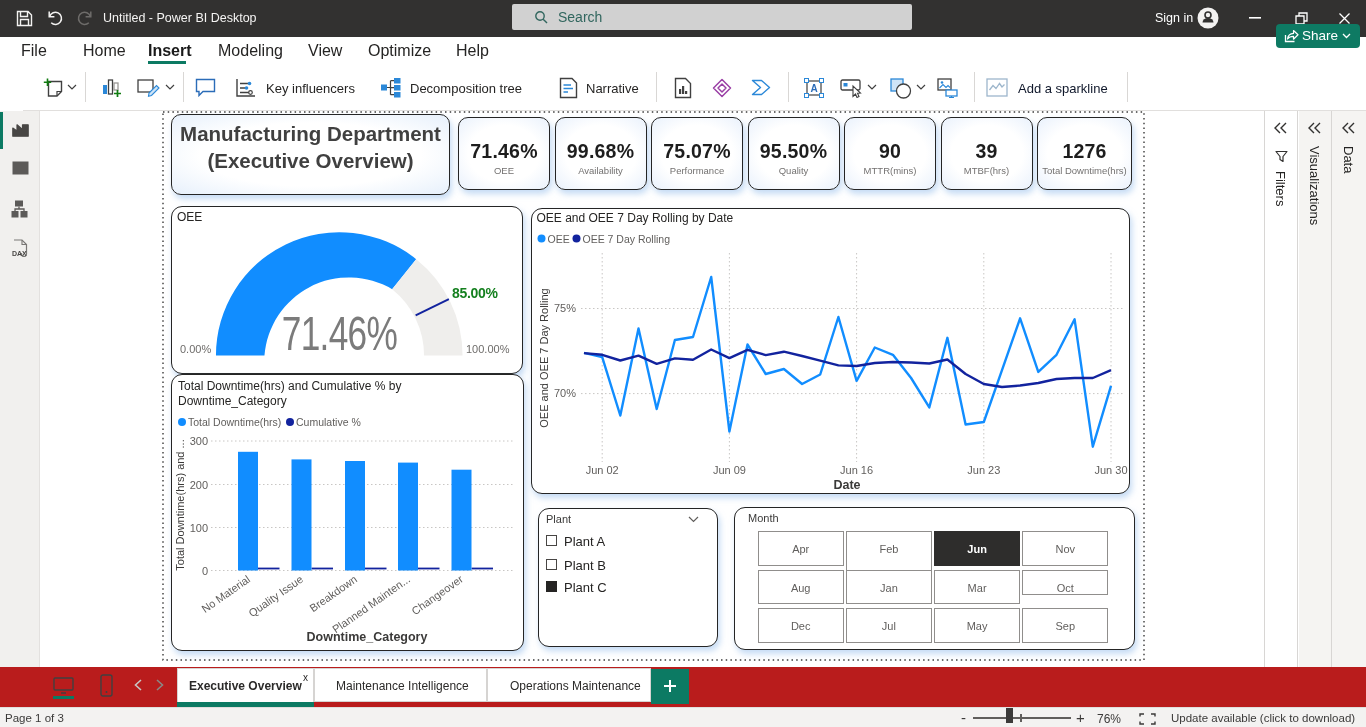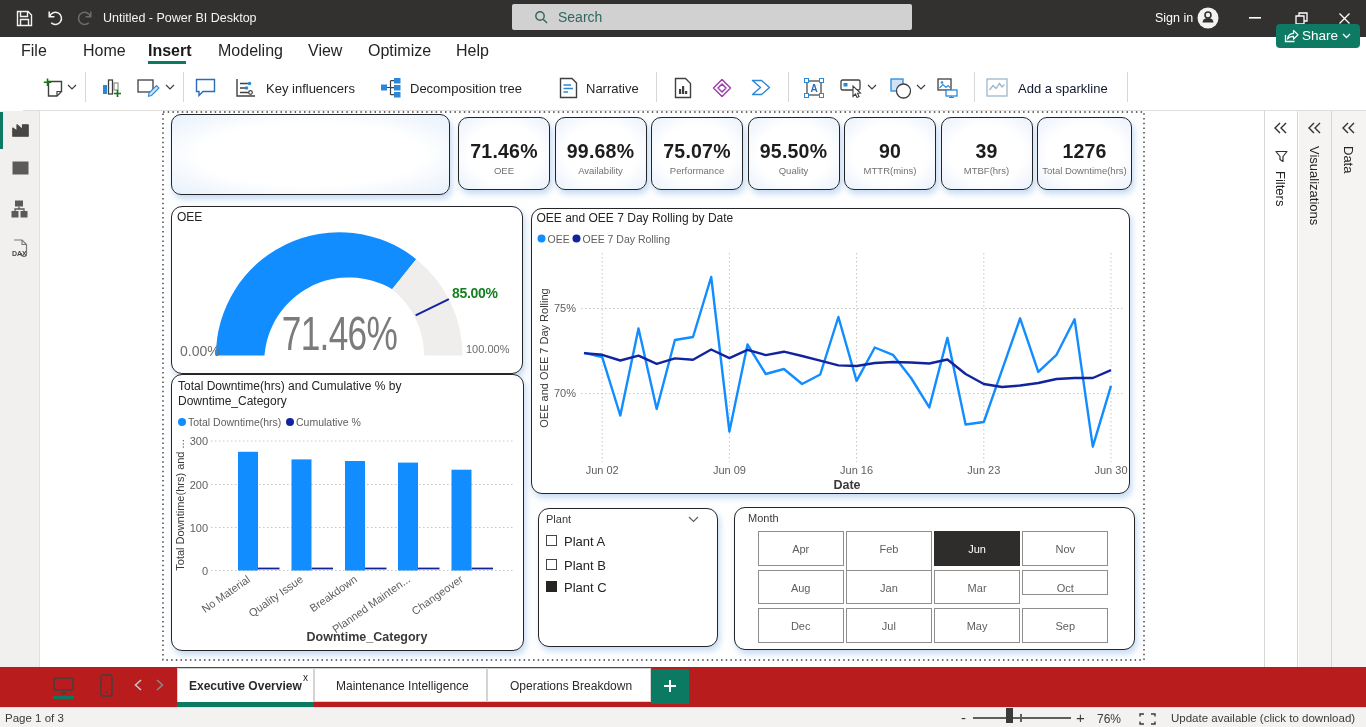--- a/index.html
+++ b/index.html
@@ -42,21 +42,21 @@
 .vcard { position:absolute; background:#fff; border:1.8px solid #252525; border-radius:11px; box-shadow:2px 4px 6px rgba(150,190,235,.55); }
 .kcard { position:absolute; border:1.3px solid #252525; border-radius:10px; box-shadow:2px 4px 6px rgba(150,190,235,.55);
   background:radial-gradient(ellipse 95% 95% at 50% 50%, #ffffff 42%, #e9f1fc 75%, #d6e7fa 100%); }
 .vtitle { position:absolute; font-size:12px; color:#252423; }
 .kval { position:absolute; width:100%; text-align:center; font-weight:bold; font-size:19.5px; color:#1d1d1d; letter-spacing:0.2px; }
 .klab { position:absolute; width:100%; text-align:center; font-size:9.5px; color:#737170; }
 
 
 .slab { font-size:11px; color:#3b3a39; }
 .mbtn { position:absolute; background:#fff; border:1px solid #908e8c; color:#605e5c; font-size:11px; text-align:center; }
-.mbtn.sel { background:#2e2d2c; color:#fff; font-weight:normal; border-color:#2e2d2c;text-align:center; }
+.mbtn.sel { background:#2e2d2c; color:#fff; font-weight:bold; border-color:#2e2d2c;text-align:center; }
 
 
 .tabstrip { position:absolute; left:0; top:667px; width:1366px; height:40px; background:#b91c1c; }
 .tab { position:absolute; top:1px; height:34px; background:#fff; border:1px solid #d6d4d2; font-size:12px; color:#2b2a29; }
 .statusbar { position:absolute; left:0; top:707px; width:1366px; height:20px; background:#f3f2f1; border-top:1px solid #e1dfdd; font-size:11.5px; color:#3b3a39; }
 </style>
 </head>
 <body>
 <div id="app">
 
@@ -275,20 +275,21 @@
   <svg class="abs" style="left:1342px;top:122px" width="13" height="12" viewBox="0 0 13 12">
       <path d="M6 1 L1 6 L6 11 M12 1 L7 6 L12 11" fill="none" stroke="#323130" stroke-width="1.4"></path>
     </svg>
   <div class="vtext" style="left:1341px;top:146px">Data</div>
 
   <svg class="pageborder" width="983" height="550">
       <rect x="1" y="1" width="981" height="548" fill="none" stroke="#3a3a3a" stroke-width="1.4" stroke-dasharray="1.5 3.2"></rect>
     </svg>
 
   <div class="kcard" style="left:171px;top:114px;width:279px;height:81px;border-width:1.6px;background:radial-gradient(ellipse 100% 100% at 50% 50%, #ffffff 40%, #e3eefb 75%, #d2e5f9 100%)"></div>
+  <div class="abs" style="left:171px;top:120px;width:279px;text-align:center;font-weight:bold;font-size:20.5px;color:#404040;line-height:27px">Manufacturing Department<br>(Executive Overview)</div>
 
   <div class="kcard" style="left:458px;top:117px;width:92px;height:73px"></div>
   <div class="kval" style="left:458px;top:139.5px;width:92px">71.46%</div>
   <div class="klab" style="left:458px;top:165px;width:92px">OEE</div>
   <div class="kcard" style="left:554.5px;top:117px;width:92px;height:73px"></div>
   <div class="kval" style="left:554.5px;top:139.5px;width:92px">99.68%</div>
   <div class="klab" style="left:554.5px;top:165px;width:92px">Availability</div>
   <div class="kcard" style="left:651px;top:117px;width:92px;height:73px"></div>
   <div class="kval" style="left:651px;top:139.5px;width:92px">75.07%</div>
   <div class="klab" style="left:651px;top:165px;width:92px">Performance</div>
@@ -306,21 +307,21 @@
   <div class="klab" style="left:1037px;top:165px;width:95px">Total Downtime(hrs)</div>
 
   <div class="vcard" style="left:171px;top:206px;width:352px;height:168px"></div>
   <div class="vtitle" style="left:177px;top:210px">OEE</div>
   <svg class="abs" style="left:171px;top:206px" width="352" height="168" viewBox="0 0 352 168">
     <path d="M 44.95 149.5 A 123.3 123.3 0 0 1 245.17 53.15 L 221.15 83.23 A 84.8 84.8 0 0 0 93.45 149.5 Z" fill="#118DFF"></path>
     <path d="M 245.17 53.15 A 123.3 123.3 0 0 1 291.55 149.5 L 253.05 149.5 A 84.8 84.8 0 0 0 221.15 83.23 Z" fill="#efeeec"></path>
     <path d="M 244.6 109.4 L 277.9 93.1" stroke="#12239E" stroke-width="2"></path>
   </svg>
   <div class="abs" style="left:231px;top:308.5px;width:217px;text-align:center;font-size:49px;line-height:1;color:#7b7b7b;transform:scaleX(0.72);letter-spacing:-1px">71.46%</div>
-  <div class="abs" style="left:180px;top:343px;font-size:14px;color:#6e6c6a">0.00%</div>
+  <div class="abs" style="left:180px;top:343px;font-size:11px;color:#6e6c6a">0.00%</div>
   <div class="abs" style="left:466px;top:343px;font-size:11px;color:#6e6c6a">100.00%</div>
   <div class="abs" style="left:452px;top:285px;font-size:14px;font-weight:bold;color:#15801f;letter-spacing:-0.3px">85.00%</div>
 
   <div class="vcard" style="left:531px;top:208px;width:599px;height:286px"></div>
   <div class="vtitle" style="left:536.5px;top:211px">OEE and OEE 7 Day Rolling by Date</div>
   <svg class="abs" style="left:531px;top:208px" width="599" height="286" viewBox="0 0 599 286">
     <circle cx="10.5" cy="30.5" r="4" fill="#118DFF"></circle>
       <text x="16.5" y="34.5" font-size="10.5" fill="#605e5c" font-family="Liberation Sans">OEE</text>
     <circle cx="45.5" cy="30.5" r="4" fill="#12239E"></circle>
       <text x="51.5" y="34.5" font-size="10.5" fill="#605e5c" font-family="Liberation Sans">OEE 7 Day Rolling</text>
@@ -435,21 +436,21 @@
       </svg>
     <div class="tab" style="left:177px;width:137px;font-weight:bold;border-bottom:none">
         <div class="abs" style="left:11px;top:10px">Executive Overview</div>
         <div class="abs" style="left:125px;top:3px;font-size:10px;font-weight:normal">x</div>
       </div>
     <div class="abs" style="left:177px;top:35px;width:137px;height:5px;background:#0c7a63"></div>
     <div class="tab" style="left:314px;width:173px">
         <div class="abs" style="left:21px;top:10px">Maintenance Intelligence</div>
       </div>
     <div class="tab" style="left:487px;width:164px">
-        <div class="abs" style="left:22px;top:10px">Operations Breakdown</div>
+        <div class="abs" style="left:22px;top:10px">Operations Maintenance</div>
       </div>
     <div class="abs" style="left:651px;top:2px;width:38px;height:35px;background:#0c7a63"></div>
     <svg class="abs" style="left:663px;top:12px" width="14" height="14" viewBox="0 0 14 14">
         <path d="M7 1 V13 M1 7 H13" stroke="#fff" stroke-width="2"></path>
       </svg>
   </div>
   <div class="statusbar">
     <div class="abs" style="left:5px;top:4px">Page 1 of 3</div>
     <div class="abs" style="left:961px;top:1px;font-size:15px;color:#3b3a39">-</div>
     <div class="abs" style="left:973px;top:9px;width:98px;height:1.6px;background:#605e5c"></div>

